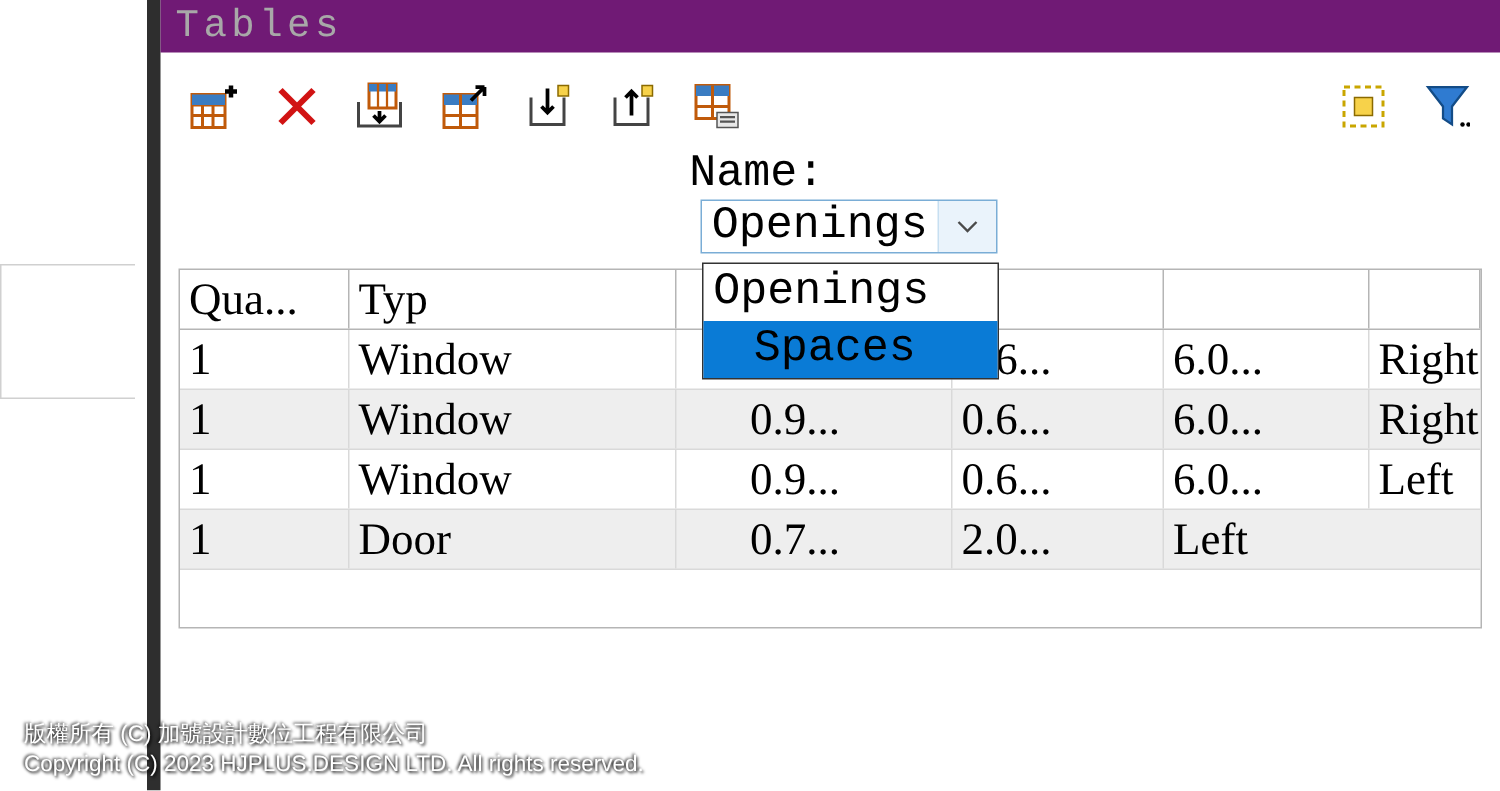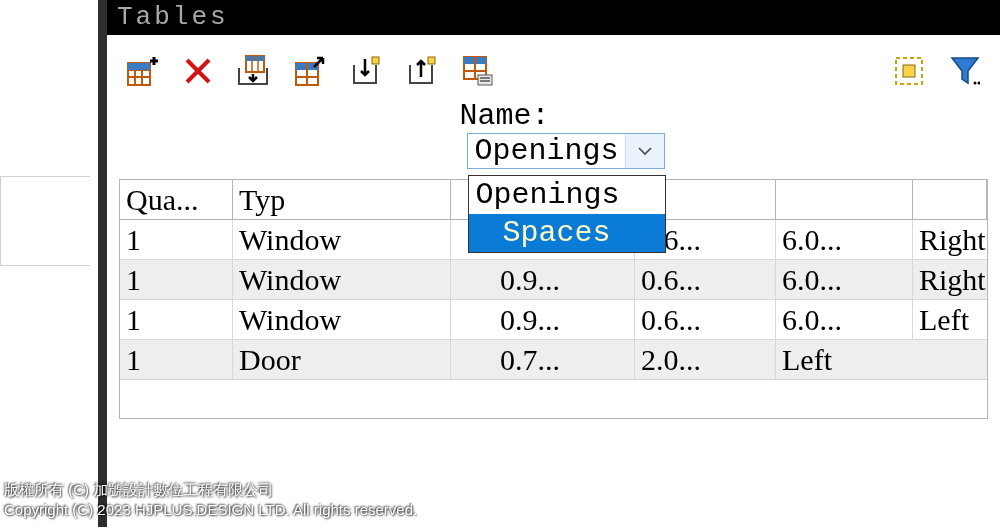--- a/index.html
+++ b/index.html
@@ -18,21 +18,21 @@
     left: 98px;
     top: 0;
     width: 902px;
     height: 527px;
     background: #fff;
     border-left: 9px solid #2e2e2e;
   }
 
   .title-bar {
     height: 35px;
-    background: #000000;
+    background: #701a75;
     color: #a8a8a8;
     font-family: "Courier New", monospace;
     font-size: 26px;
     letter-spacing: 3px;
     padding-left: 10px;
     line-height: 35px;
   }
 
   .toolbar {
     height: 60px;
@@ -98,21 +98,21 @@
     z-index:10;
   }
   .dropdown-item {
     font-size: 30px;
     font-family:"Courier New", monospace;
     padding: 2px 6px;
     cursor:pointer;
   }
   .dropdown-item.highlight {
     background:#0a7bd6;
-    color:#fef9c3;
+    color:#000000;
     padding-left:33px;
   }
 
   .table {
     margin: 10px 12px 0 12px;
     border: 1px solid #b5b5b5;
     height: 240px;
     position:relative;
   }
   .row {
@@ -140,21 +140,21 @@
   .c6{flex:1;border-right:none;}
 
   .header-row .cell { border-right:1px solid #b5b5b5; }
   .header-row { border-bottom:1px solid #b5b5b5; }
 
   .footer {
     position:absolute;
     bottom:0;
     left:0;
     width:1000px;
-    padding:4px 4px 8px 4px;
+    padding:4px 4px 8px 16px;
     font-family: Arial, sans-serif;
     font-size:15px;
     color:#fff;
     text-shadow: 1px 1px 2px rgba(0,0,0,.8), -1px -1px 2px rgba(0,0,0,.8);
     line-height:1.3;
   }
   .left-strip{
     position:absolute;
     left:0; top:0;
     width:98px; height:445px;

